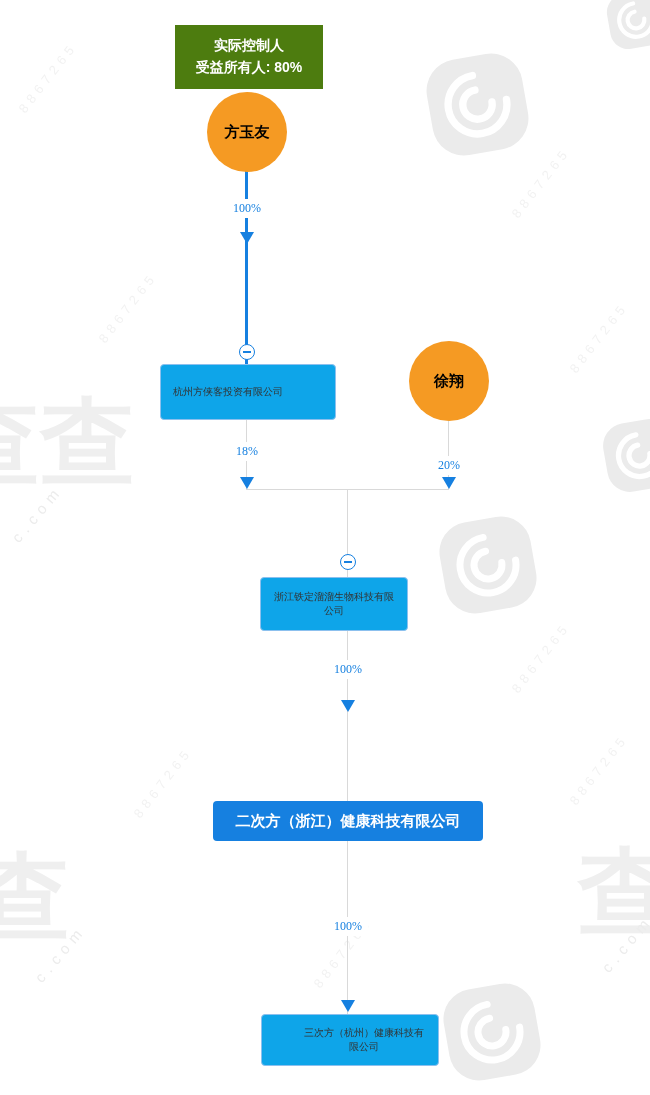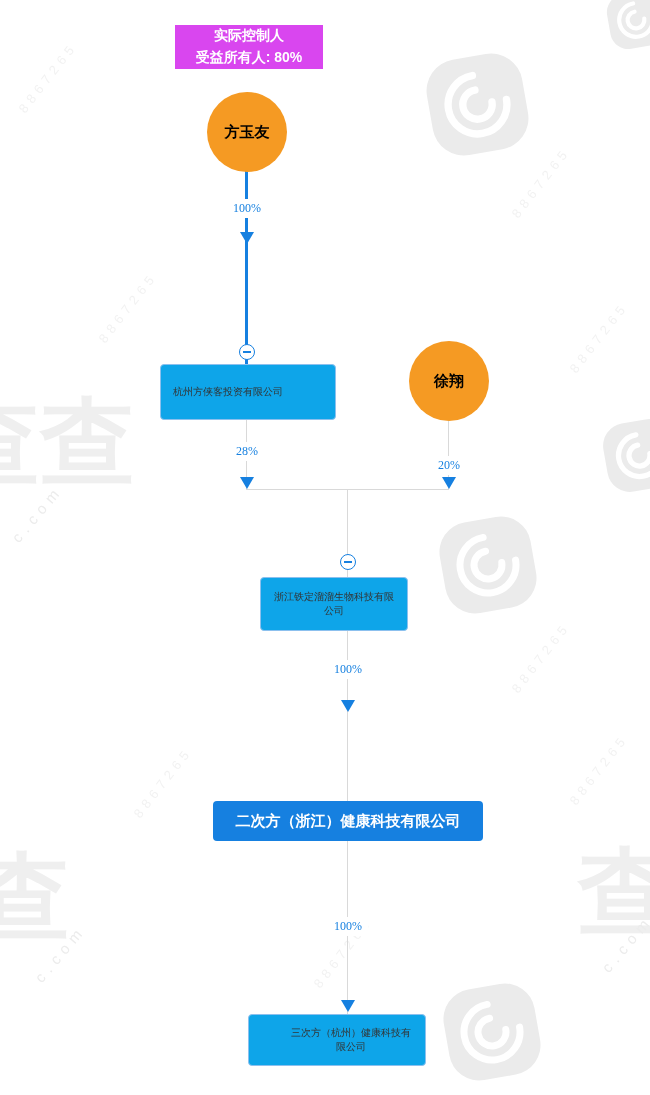--- a/index.html
+++ b/index.html
@@ -7,22 +7,22 @@
     position:relative;width:650px;height:1095px;background:#fff;overflow:hidden;
     font-family:"Liberation Sans","DejaVu Sans",sans-serif;
   }
   
   .wm{position:absolute;z-index:0;pointer-events:none;}
   .wm-logo svg{display:block;}
   .wm-cha{color:#efefef;font-weight:bold;line-height:1;}
   .wm-dom{color:#ececec;font-size:15px;letter-spacing:6px;transform:rotate(-50deg);white-space:nowrap;}
   .wm-serial{color:#ebebeb;opacity:.65;font-size:13px;letter-spacing:5px;transform:rotate(-52deg);white-space:nowrap;}
   .badge{
-    position:absolute;left:175px;top:25px;width:148px;height:44px;z-index:3;
-    background:#d946ef;color:#fff;font-size:14px;font-weight:bold;
+    position:absolute;left:175px;top:25px;width:148px;height:64px;z-index:3;
+    background:#4d7c0f;color:#fff;font-size:14px;font-weight:bold;
     display:flex;flex-direction:column;justify-content:center;align-items:center;line-height:1.55;
   }
   .person{
     position:absolute;width:80px;height:80px;border-radius:50%;background:#f59a23;z-index:3;
     color:#000000;font-size:15px;font-weight:600;display:flex;align-items:center;justify-content:center;
     cursor:pointer;
   }
   .vline-blue{position:absolute;width:3px;background:#1680e0;z-index:1;}
   .vline-gray{position:absolute;width:1px;background:#d9d9d9;z-index:1;}
   .hline-gray{position:absolute;height:1px;background:#d9d9d9;z-index:1;}
@@ -134,21 +134,21 @@
 
   <div class="vline-gray" style="left:347px;top:841px;height:173px;"></div>
 
   <div class="arrow-down" style="left:240px;top:232px;"></div>
   <div class="arrow-down" style="left:240px;top:477px;"></div>
   <div class="arrow-down" style="left:442px;top:477px;"></div>
   <div class="arrow-down" style="left:341px;top:700px;"></div>
   <div class="arrow-down" style="left:341px;top:1000px;"></div>
 
   <div class="pct" style="left:247px;top:199px;">100%</div>
-  <div class="pct" style="left:247px;top:442px;">28%</div>
+  <div class="pct" style="left:247px;top:442px;">18%</div>
   <div class="pct" style="left:449px;top:456px;">20%</div>
   <div class="pct" style="left:348px;top:660px;">100%</div>
   <div class="pct" style="left:348px;top:917px;">100%</div>
 
   <div class="minus-circle" style="left:239px;top:344px;">
       <span class="minus-bar"></span>
     </div>
   <div class="minus-circle" style="left:340px;top:554px;">
       <span class="minus-bar"></span>
     </div>
@@ -167,17 +167,17 @@
 
   <div class="cbox" style="left:160px;top:364px;width:176px;min-height:56px;">
     <span>杭州方侠客投资有限公司</span>
   </div>
   <div class="cbox" style="left:260px;top:577px;width:148px;min-height:54px;">
     <span>浙江铁定溜溜生物科技有限公司</span>
   </div>
   <div class="cbox-primary" style="left:213px;top:801px;width:270px;height:40px;">
     <span>二次方（浙江）健康科技有限公司</span>
   </div>
-  <div class="cbox" style="left:248px;top:1014px;width:178px;min-height:52px;padding-left:40px;">
+  <div class="cbox" style="left:261px;top:1014px;width:178px;min-height:52px;padding-left:40px;">
     <span>三次方（杭州）健康科技有限公司</span>
   </div>
 
 </div>
 
 </body></html>

